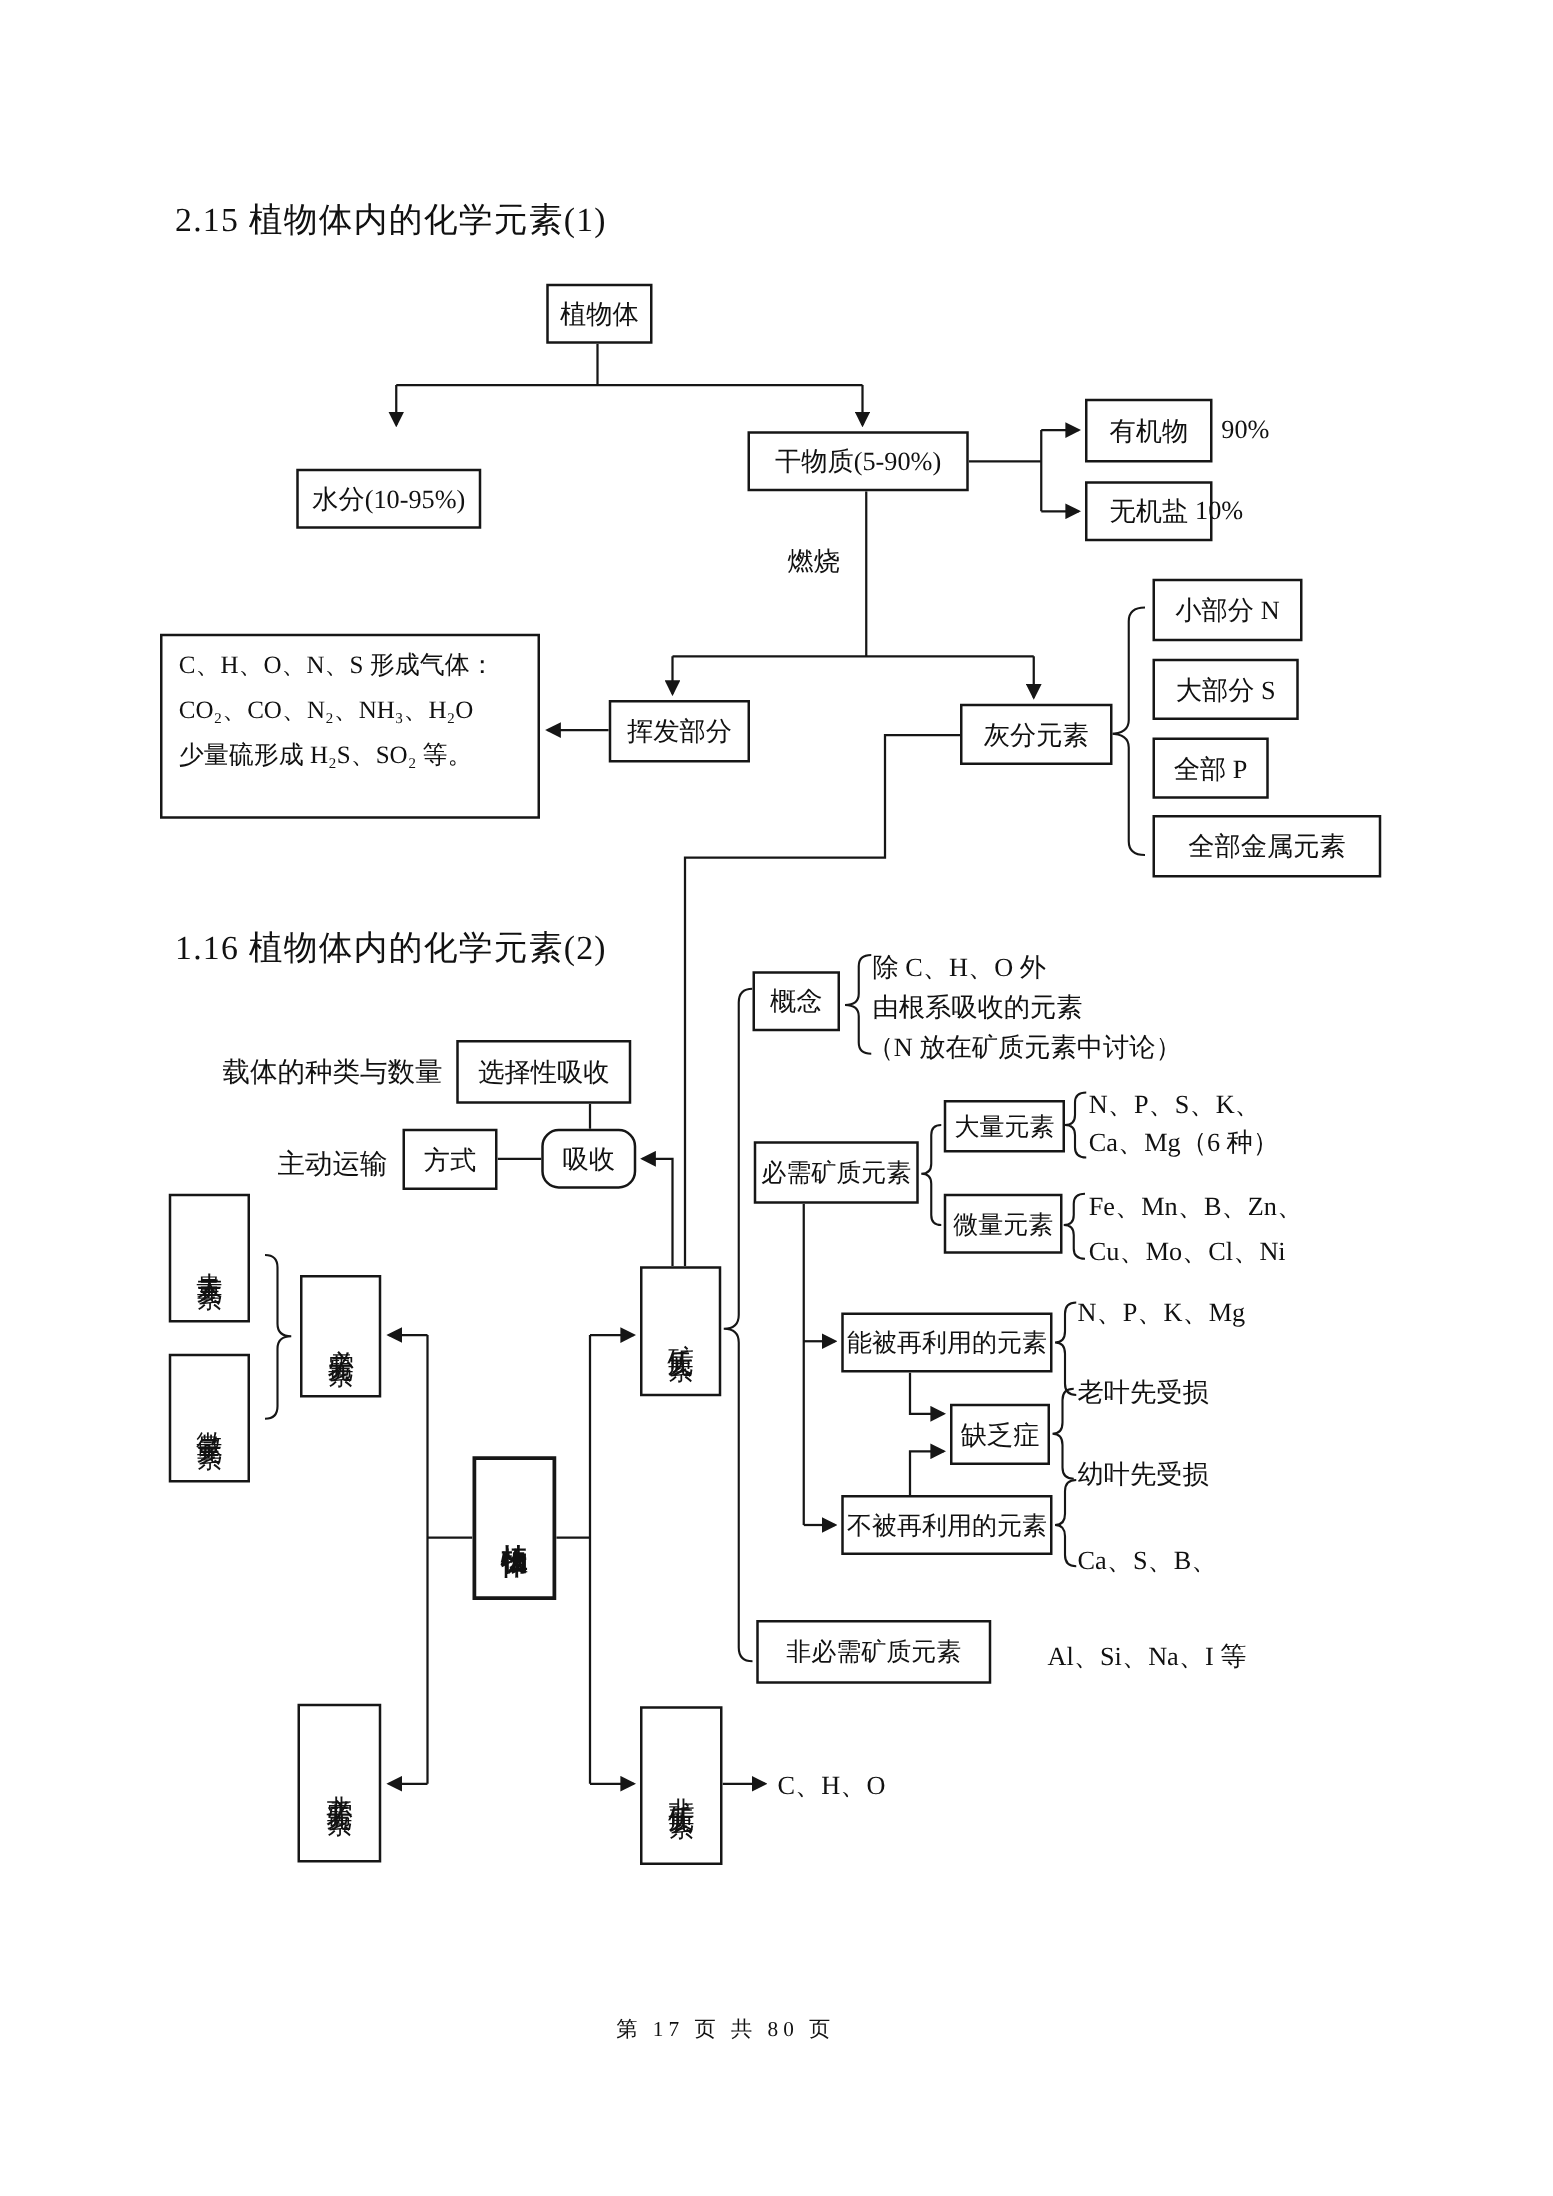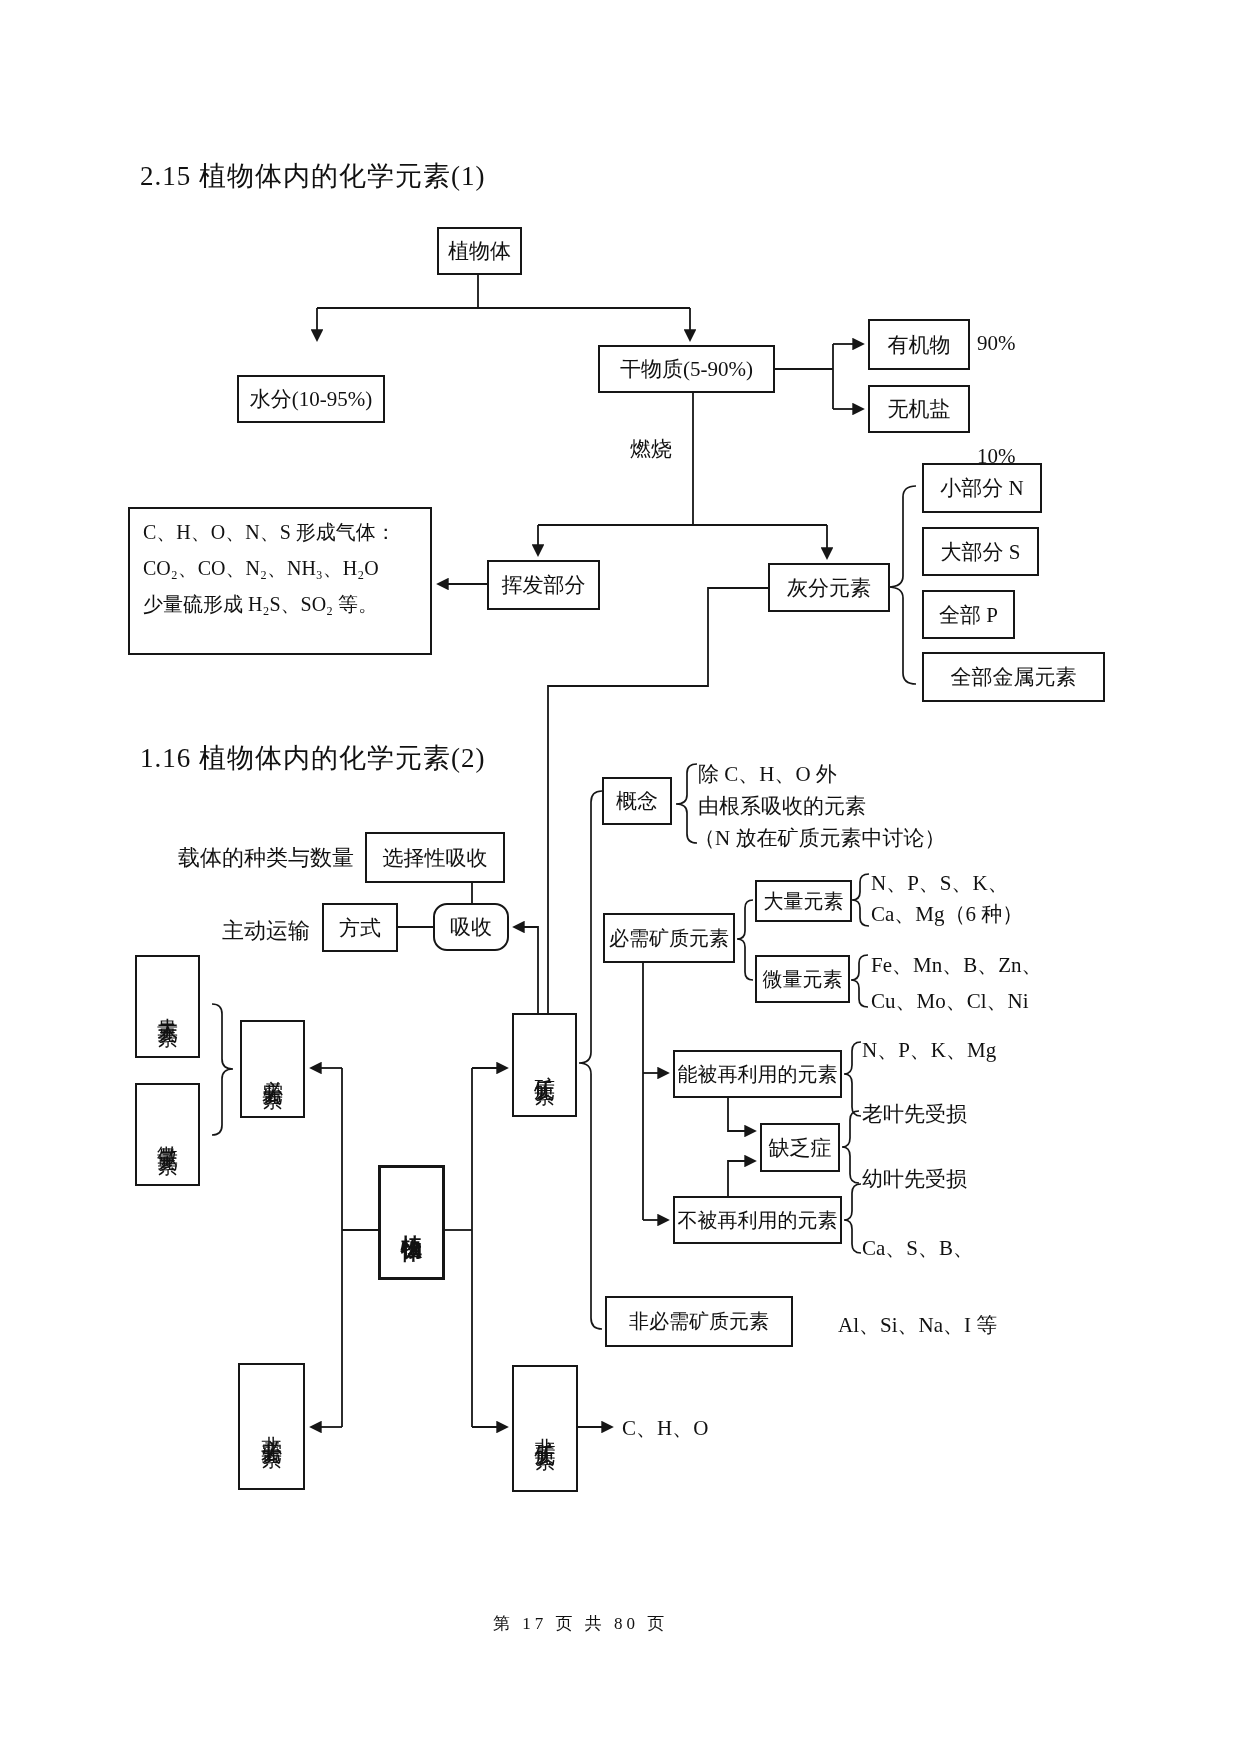--- a/index.html
+++ b/index.html
@@ -90,21 +90,21 @@
   </svg>
 
   <div class="abs ttl" style="left:140px;top:158px;">2.15 植物体内的化学元素(1)</div>
 
   <div class="hbox" style="left:437px;top:227px;width:85px;height:48px;">植物体</div>
   <div class="hbox" style="left:237px;top:345px;width:148px;height:48px;margin-top:30px;">水分(10-95%)</div>
   <div class="hbox" style="left:598px;top:345px;width:177px;height:48px;">干物质(5-90%)</div>
   <div class="hbox" style="left:868px;top:319px;width:102px;height:51px;">有机物</div>
   <div class="lbl" style="left:977px;top:331px;">90%</div>
   <div class="hbox" style="left:868px;top:385px;width:102px;height:48px;">无机盐</div>
-  <div class="lbl" style="left:977px;top:396px;margin-top:48px;">10%</div>
+  <div class="lbl" style="left:956px;top:396px;">10%</div>
   <div class="lbl" style="left:630px;top:435px;">燃烧</div>
 
   <div class="gasbox" style="left:128px;top:507px;width:304px;height:148px;">
     <div>C、H、O、N、S 形成气体：</div>
     <div>CO₂、CO、N₂、NH₃、H₂O</div>
     <div>少量硫形成 H₂S、SO₂ 等。</div>
   </div>
 
   <div class="hbox" style="left:487px;top:560px;width:113px;height:50px;">挥发部分</div>
   <div class="hbox" style="left:768px;top:563px;width:122px;height:49px;">灰分元素</div>

